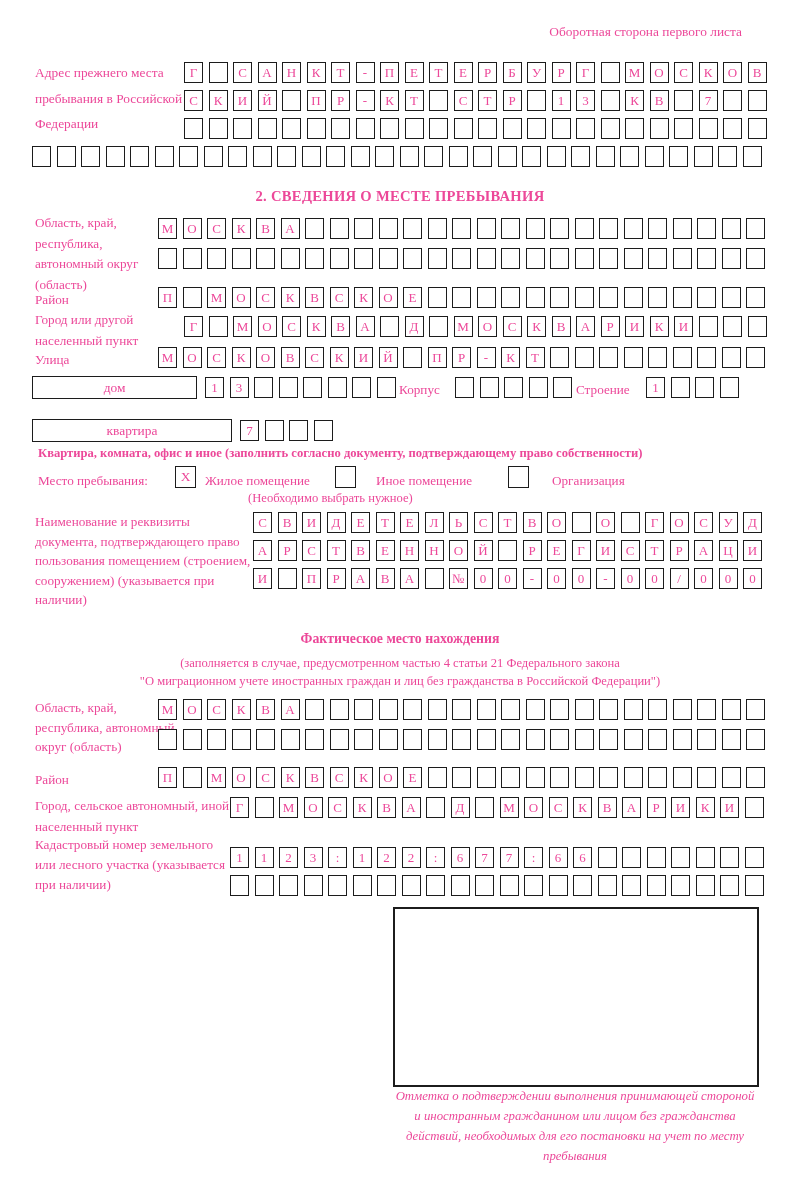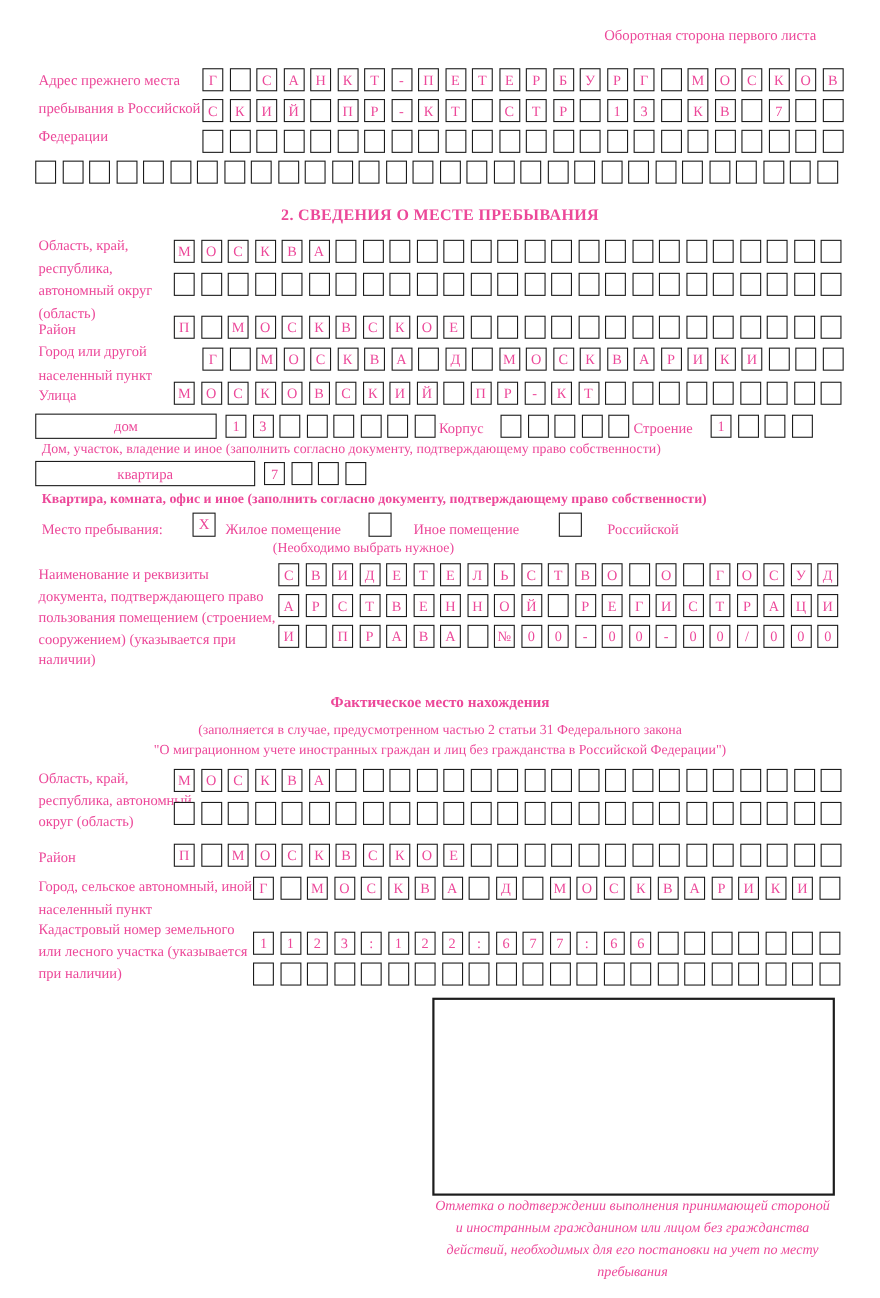--- a/index.html
+++ b/index.html
@@ -356,38 +356,37 @@
       <div class="cell"></div>
       <div class="cell"></div>
     </div>
   <div id="stroenie-label" class="abs lbl">Строение</div>
   <div id="row-stroenie" class="cellrow">
       <div class="cell">1</div>
       <div class="cell"></div>
       <div class="cell"></div>
       <div class="cell"></div>
     </div>
-  <div id="dom-note" class="abs note">Дом, участок, владение и иное (заполнить согласно документу, подтверждающему право собственности)</div>
 
   <div id="kv-box" class="abs longbox">квартира</div>
   <div id="row-kv" class="cellrow">
       <div class="cell">7</div>
       <div class="cell"></div>
       <div class="cell"></div>
       <div class="cell"></div>
     </div>
   <div id="kv-note" class="abs note">Квартира, комната, офис и иное (заполнить согласно документу, подтверждающему право собственности)</div>
 
   <div id="mesto-label" class="abs lbl">Место пребывания:</div>
   <div id="chk1" class="chkbox">X</div>
   <div id="chk1-label" class="abs lbl">Жилое помещение</div>
   <div id="chk2" class="chkbox"></div>
   <div id="chk2-label" class="abs lbl">Иное помещение</div>
   <div id="chk3" class="chkbox"></div>
-  <div id="chk3-label" class="abs lbl">Российской</div>
+  <div id="chk3-label" class="abs lbl">Организация</div>
   <div id="need-note" class="abs note">(Необходимо выбрать нужное)</div>
 
   <div id="doc-label" class="abs lbl">Наименование и реквизиты документа, подтверждающего право пользования помещением (строением, сооружением) (указывается при наличии)</div>
   <div id="row-doc1" class="cellrow">
       <div class="cell">С</div>
       <div class="cell">В</div>
       <div class="cell">И</div>
       <div class="cell">Д</div>
       <div class="cell">Е</div>
       <div class="cell">Т</div>
@@ -448,21 +447,21 @@
       <div class="cell">-</div>
       <div class="cell">0</div>
       <div class="cell">0</div>
       <div class="cell">/</div>
       <div class="cell">0</div>
       <div class="cell">0</div>
       <div class="cell">0</div>
     </div>
 
   <div id="fact-title" class="abs bold ctr">Фактическое место нахождения</div>
-  <div id="fact-note1" class="abs note ctr">(заполняется в случае, предусмотренном частью 2 статьи 31 Федерального закона</div>
+  <div id="fact-note1" class="abs note ctr">(заполняется в случае, предусмотренном частью 4 статьи 21 Федерального закона</div>
   <div id="fact-note2" class="abs note ctr">"О миграционном учете иностранных граждан и лиц без гражданства в Российской Федерации")</div>
 
   <div id="region2-label" class="abs lbl">Область, край, республика, автономный округ (область)</div>
   <div id="row-freg1" class="cellrow">
       <div class="cell">М</div>
       <div class="cell">О</div>
       <div class="cell">С</div>
       <div class="cell">К</div>
       <div class="cell">В</div>
       <div class="cell">А</div>

